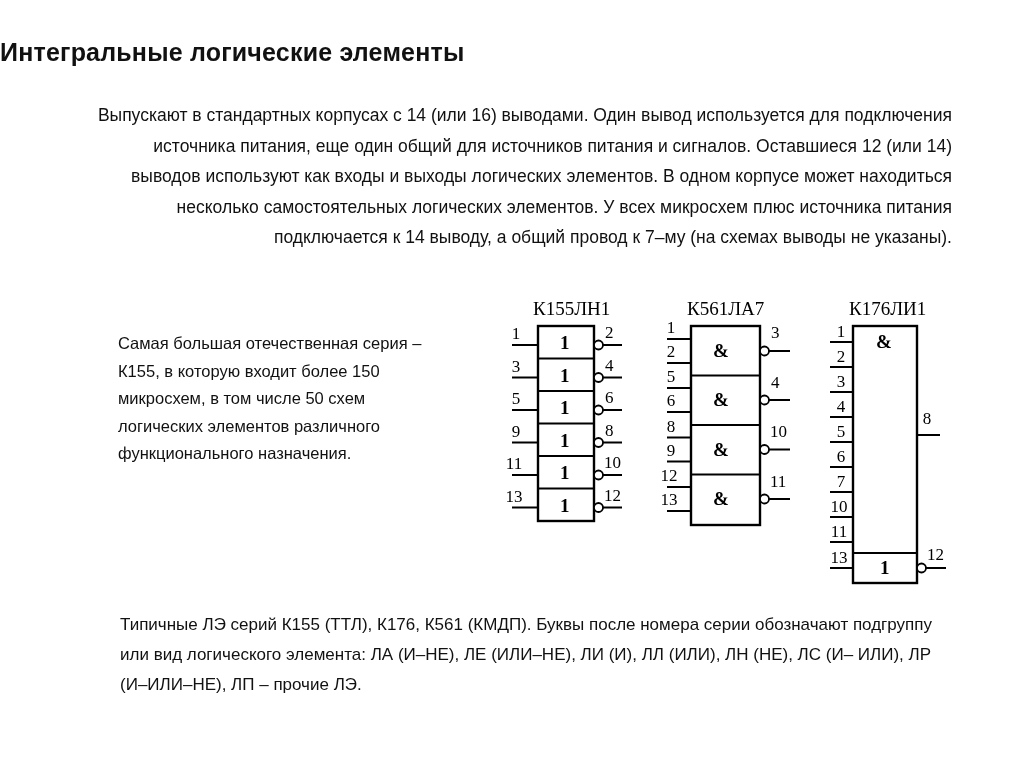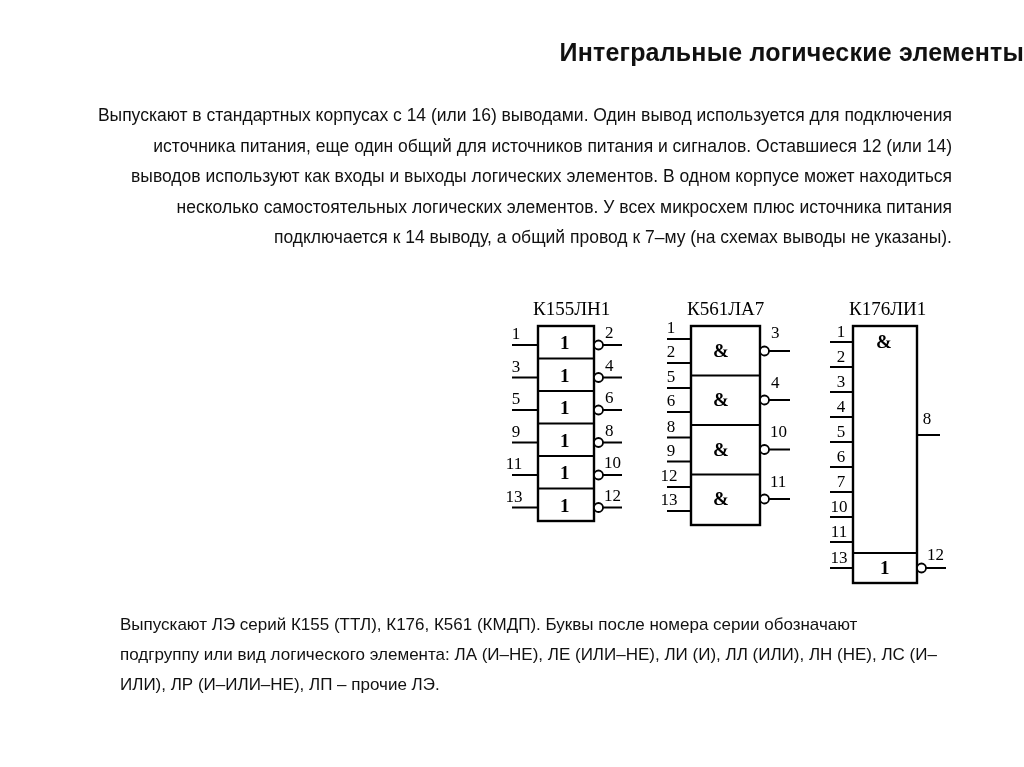--- a/index.html
+++ b/index.html
@@ -21,21 +21,21 @@
     left: 0; top: 0;
     width: 1024px;
     height: 767px;
   }
 
   .title {
     position: absolute;
     left: 0;
     top: 38px;
     width: 1024px;
-    text-align: right;
+    text-align: left;
     font-family: "Liberation Sans", sans-serif;
     font-weight: bold;
     font-size: 25px;
     letter-spacing: 0.2px;
     color: #111111;
   }
 
   .para-top {
     position: absolute;
     left: 92px;
@@ -117,22 +117,23 @@
 </style>
 </head>
 <body>
 
 <div id="page">
 
   <div class="title">Интегральные логические элементы</div>
 
   <div class="para-top">Выпускают в стандартных корпусах с 14 (или 16) выводами. Один вывод используется для подключения источника питания, еще один общий для источников питания и сигналов. Оставшиеся 12 (или 14) выводов используют как входы и выходы логических элементов. В одном корпусе может  находиться несколько самостоятельных логических элементов. У всех микросхем плюс источника питания подключается к 14 выводу, а общий провод к 7–му (на схемах выводы не указаны).</div>
 
-
-  <div class="para-bottom">Выпускают ЛЭ серий К155 (ТТЛ), К176, К561 (КМДП). Буквы после номера серии обозначают подгруппу или вид логического элемента: ЛА (И–НЕ), ЛЕ (ИЛИ–НЕ), ЛИ (И), ЛЛ (ИЛИ), ЛН (НЕ), ЛС (И– ИЛИ), ЛР (И–ИЛИ–НЕ), ЛП – прочие ЛЭ.</div>
+  <div class="para-left">Самая большая отечественная серия – К155, в которую входит более 150 микросхем, в том числе 50 схем логических элементов различного функционального назначения.</div>
+
+  <div class="para-bottom">Типичные ЛЭ серий К155 (ТТЛ), К176, К561 (КМДП). Буквы после номера серии обозначают подгруппу или вид логического элемента: ЛА (И–НЕ), ЛЕ (ИЛИ–НЕ), ЛИ (И), ЛЛ (ИЛИ), ЛН (НЕ), ЛС (И– ИЛИ), ЛР (И–ИЛИ–НЕ), ЛП – прочие ЛЭ.</div>
 
   <svg class="schematics" width="1024" height="767" viewBox="0 0 1024 767">
 
     <g>
       <text class="chip-label" x="533" y="315">К155ЛН1</text>
 
       <rect class="body-box" x="538" y="326" width="56" height="195"></rect>
 
       <line class="divider" x1="538" y1="358.5" x2="594" y2="358.5"></line>
       <line class="divider" x1="538" y1="391" x2="594" y2="391"></line>

